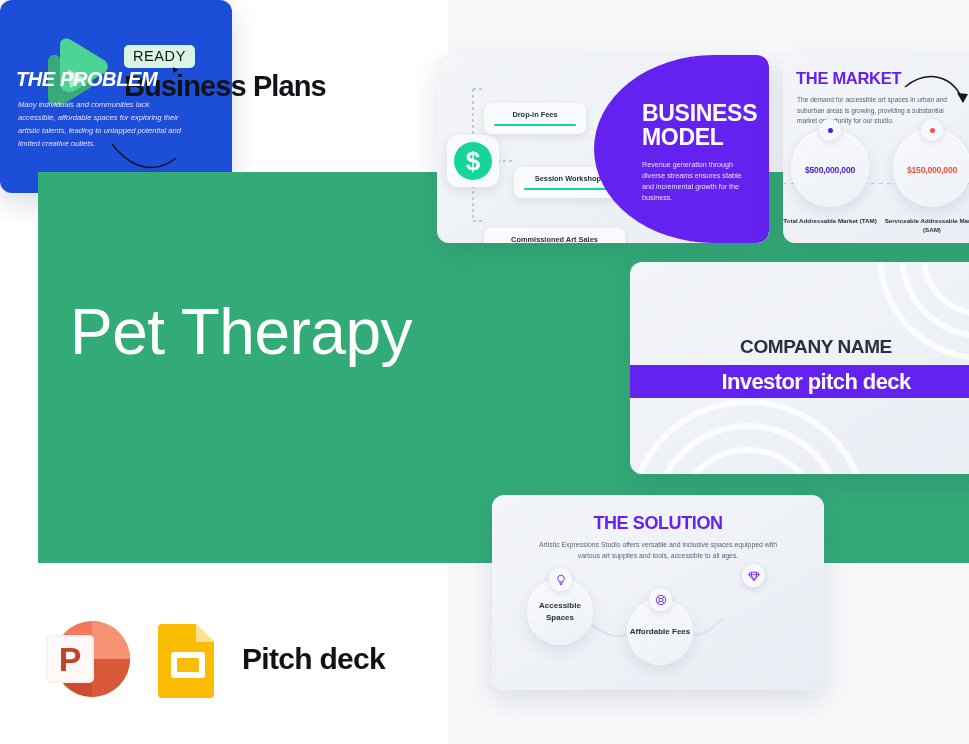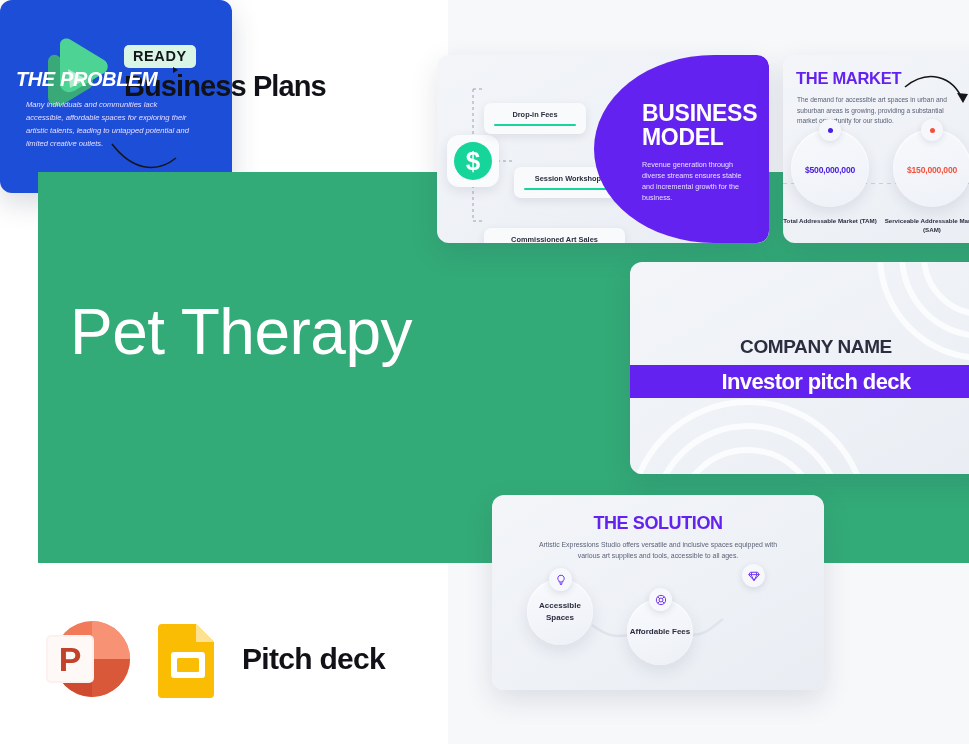--- a/index.html
+++ b/index.html
@@ -27,21 +27,21 @@
 
   
   .brand { position: absolute; left: 38px; top: 36px; display: flex; align-items: center; gap: 14px; }
   .brand-logo { width: 72px; height: 74px; position: relative; flex: none; }
   .brand-text { position: relative; }
   .ready-badge {
     display: inline-block;
     background: #d8f5e6;
     color: #15161a;
     font-size: 14.5px;
-    font-weight: bold;
+    font-weight: normal;
     letter-spacing: 0.6px;
     padding: 3px 9px 4px 9px;
     border-radius: 5px;
     margin-bottom: 3px;
   }
   .brand-name {
     font-size: 29px; font-weight: bold; color: #111217;
     letter-spacing: -0.9px; line-height: 1.05; position: relative;
   }
   .brand-tri {
@@ -166,21 +166,21 @@
     display:flex; align-items:center; justify-content:center;
   }
   .sl-badge.a { left: 57px; top: 73px; }
   .sl-badge.b { left: 157px; top: 93px; }
   .sl-badge.c { left: 250px; top: 69px; }
 
   
   .s-pb { left: 846px; top: 498px; width: 232px; height: 193px; background:#1d4ed8; border-radius: 12px;
           box-shadow: 0 10px 28px rgba(40,50,80,0.18); overflow:hidden;font-style:italic; }
   .pb-title { position:absolute; left: 16px; top: 68px; color:#fff; font-size: 20px; font-weight: bold; letter-spacing:-0.4px; white-space:nowrap; }
-  .pb-desc { position:absolute; left: 26px; top: 99px; width: 170px; color:#e6dcff; font-size: 7.6px; line-height: 1.7; }
+  .pb-desc { position:absolute; left: 18px; top: 99px; width: 170px; color:#e6dcff; font-size: 7.6px; line-height: 1.7; }
   .pb-arrow { position:absolute; left: 110px; top: 140px; width: 70px; height: 40px; }
 </style>
 </head>
 <body>
 
 <div class="stage">
 
   <div class="bg-right-band"></div>
   <div class="bg-green-panel-right"></div>
   <div class="bg-green-panel"></div>

